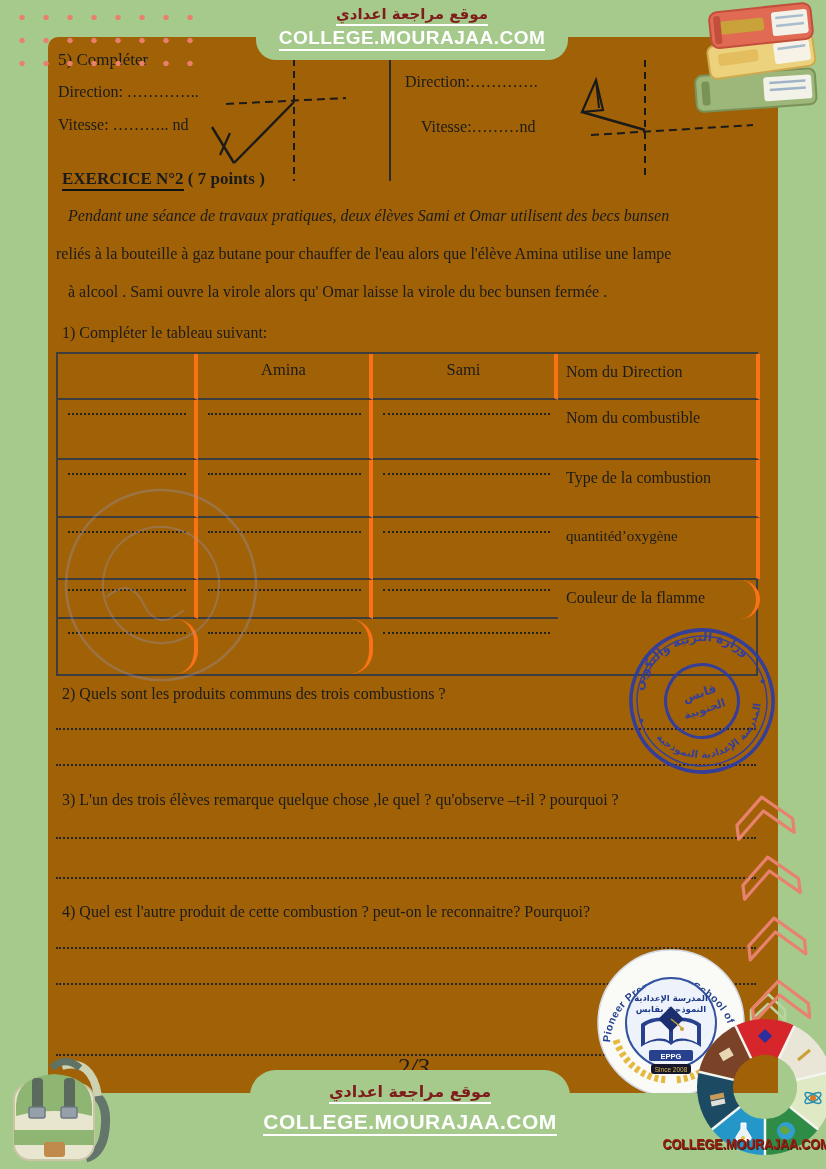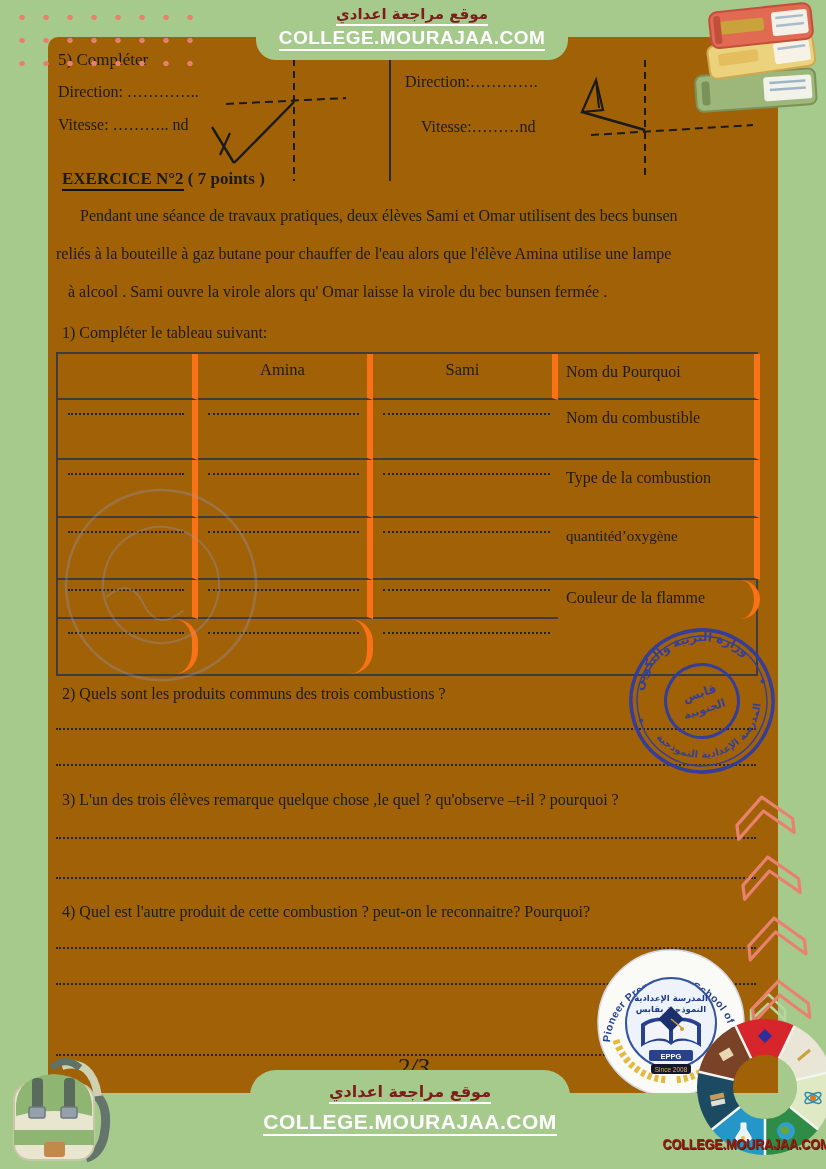--- a/index.html
+++ b/index.html
@@ -11,21 +11,21 @@
         background:#a16207;border-radius:10px 10px 0 0;overflow:hidden;z-index:1;}
   .doc{font-size:16px;}
   .ex-title{font-weight:bold;font-size:17px;}
   .ex-title .u{border-bottom:2.5px solid #111;padding-bottom:1px;}
   .vsep{position:absolute;background:#2a2a2a;}
   
   .extable{position:absolute;left:8px;top:315px;width:702px;
            display:grid;grid-template-columns:140px 175px 185px 202px;
            grid-template-rows:46px 60px 58px 62px 39px 55px;
            border:2px solid #3d3d3d;box-sizing:border-box;}
-  .extable .c{border-right:6px solid #f97316;border-bottom:2px solid #3d3d3d;
+  .extable .c{border-right:4px solid #f97316;border-bottom:2px solid #3d3d3d;
               box-sizing:border-box;overflow:hidden;}
   .extable .lastcol{border-right:none;}
   .extable .lastrow{border-bottom:none;border-radius:23px;}
   .extable .hd{display:flex;align-items:flex-start;justify-content:center;
                padding-top:6px;font-size:16.5px;}
   .extable .lb{padding:6px 6px 0 8px;font-size:16px;line-height:1.45;white-space:normal;}
   .extable .lb-nw{white-space:nowrap;font-size:15px;padding-top:8px;}
   .dotcell{border-top:2.4px dotted #232323;margin:13px 8px 0 10px;height:0;}
   
   .ansline{position:absolute;left:8px;width:700px;height:0;border-top:2.8px dotted #262626;}
@@ -81,31 +81,31 @@
     <line x1="25" y1="80" x2="187" y2="70" stroke="#1a1a1a" stroke-width="2" stroke-dasharray="8 5"></line>
     <line x1="79" y1="5" x2="79" y2="125" stroke="#1a1a1a" stroke-width="2" stroke-dasharray="7 5"></line>
     <line x1="79" y1="75" x2="16" y2="57" stroke="#1a1a1a" stroke-width="2.4"></line>
     <polygon points="16,57 30,25 37,55" fill="none" stroke="#1a1a1a" stroke-width="2.2"></polygon>
     <line x1="30" y1="25" x2="33" y2="53" stroke="#1a1a1a" stroke-width="2"></line>
   </svg>
 
   <div class="abs ex-title" style="left:14px;top:132px;">
     <span class="u">EXERCICE N°2</span><span> ( 7 points )</span>
   </div>
-  <div class="abs doc" style="left:32px;top:170px;">Pendant une séance de travaux pratiques, deux élèves Sami et Omar utilisent des becs bunsen</div>
+  <div class="abs doc" style="left:20px;top:170px;font-style:italic;">Pendant une séance de travaux pratiques, deux élèves Sami et Omar utilisent des becs bunsen</div>
   <div class="abs doc" style="left:8px;top:208px;">reliés à la bouteille à gaz butane pour chauffer de l'eau  alors que l'élève Amina utilise une lampe</div>
   <div class="abs doc" style="left:20px;top:246px;">à alcool . Sami ouvre la virole alors qu'  Omar laisse la virole du bec bunsen fermée .</div>
   <div class="abs doc" style="left:14px;top:287px;">1) Compléter le tableau suivant:</div>
 
   <div class="extable">
     <div class="c hd"></div>
     <div class="c hd">Amina</div>
     <div class="c hd">Sami</div>
 
-    <div class="c lb">Nom du Pourquoi</div>
+    <div class="c lb">Nom du Direction</div>
     <div class="c">
         <div class="dotcell"></div>
       </div>
     <div class="c">
         <div class="dotcell"></div>
       </div>
     <div class="c lastcol">
         <div class="dotcell"></div>
       </div>
 

